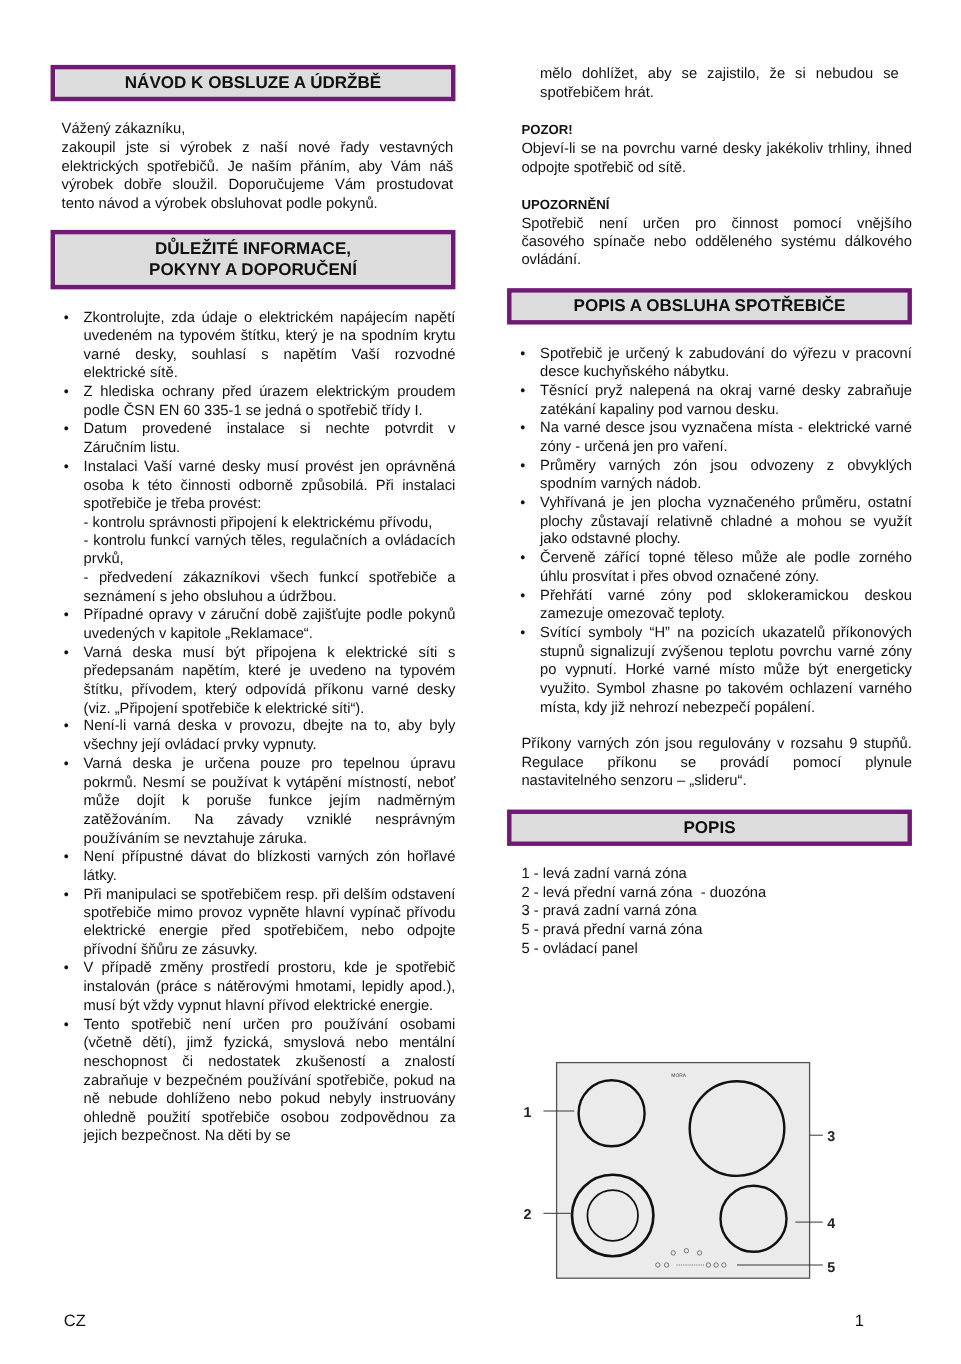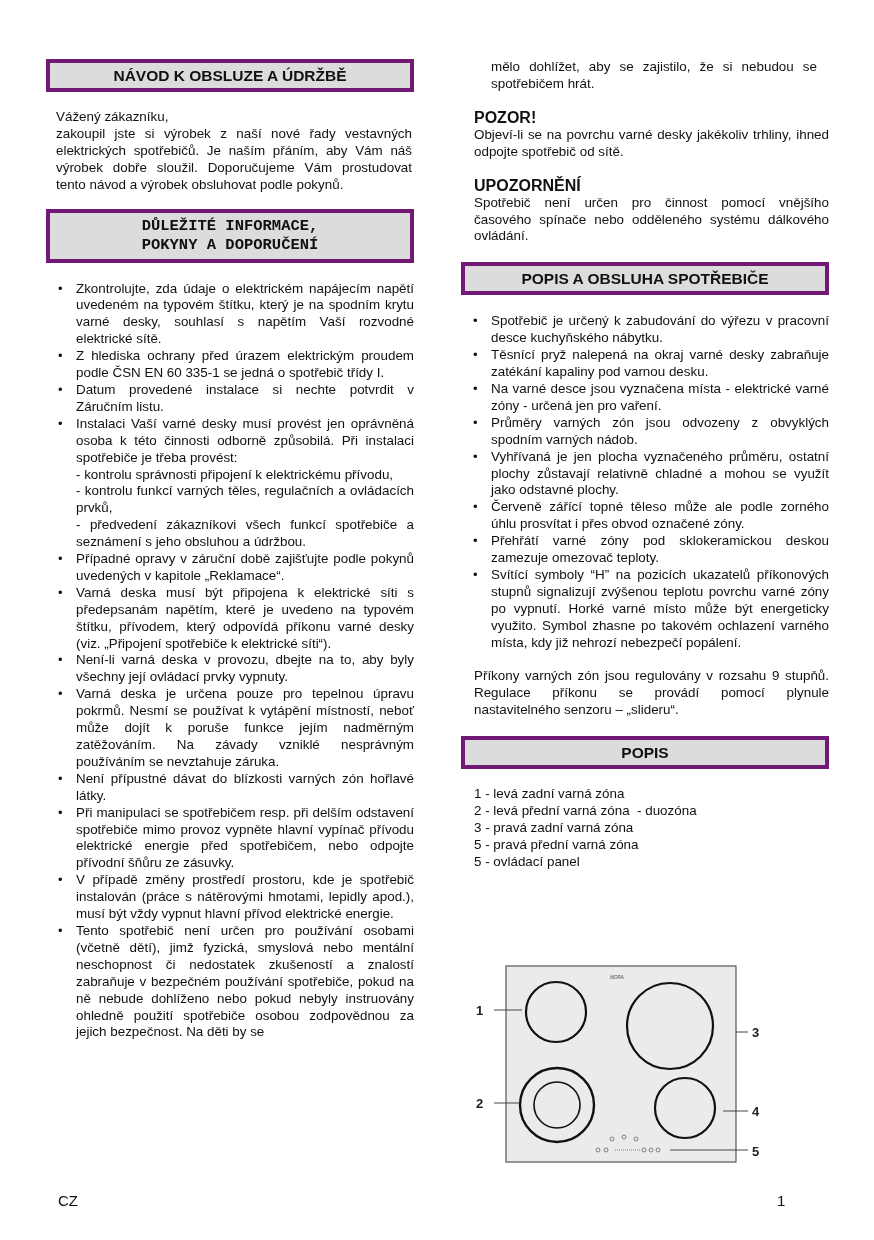--- a/index.html
+++ b/index.html
@@ -2,27 +2,27 @@
 <html><head>
 <meta charset="utf-8">
 <style>
   * { box-sizing: border-box; margin: 0; padding: 0; }
   html, body { width: 874px; height: 1240px; background: #ffffff; }
   body { position: relative; font-family: "Liberation Sans", sans-serif; color: #111; font-size: 13.4px; line-height: 16.9px; overflow: hidden; }
   .col { position: absolute; }
   .col-left { left: 46px; top: 59px; width: 368px; }
   .col-right { left: 461px; top: 59px; width: 368px; }
   .hbox { background: #dcdcdc; border: 4px solid #701a75; text-align: center; font-weight: bold; font-size: 15.5px; line-height: 18px; padding: 4px 4px 3px; color: #111; }
-  .hbox.two { padding: 4px 4px 4px; line-height: 19px; font-family: Liberation Mono, monospace; }
+  .hbox.two { padding: 4px 4px 4px; line-height: 19px; }
   .para { text-align: justify; padding-left: 10px; padding-right: 2px; }
   ul.bul { list-style: none; padding-left: 10px; }
   ul.bul li { position: relative; padding-left: 20px; text-align: justify; }
   ul.bul li::before { content: "\2022"; position: absolute; left: 2px; top: 0; font-size: 13px; }
   .sub { display: block; }
-  .warn-title { font-weight: bold; font-size: 16px; line-height: 18px; padding-left: 13px; }
+  .warn-title { font-weight: bold; font-size: 12px; line-height: 18px; padding-left: 13px; }
   .plain { padding-left: 13px; text-align: justify; }
   .legend { padding-left: 13px; line-height: 16.9px; }
   .footer-left { position: absolute; left: 58px; top: 1193px; font-size: 15px; }
   .footer-right { position: absolute; left: 777px; top: 1193px; font-size: 15px; }
   .diagram { position: absolute; left: 470px; top: 960px; width: 310px; height: 205px; }
 </style>
 </head>
 <body>
 
 <div class="col col-left">

